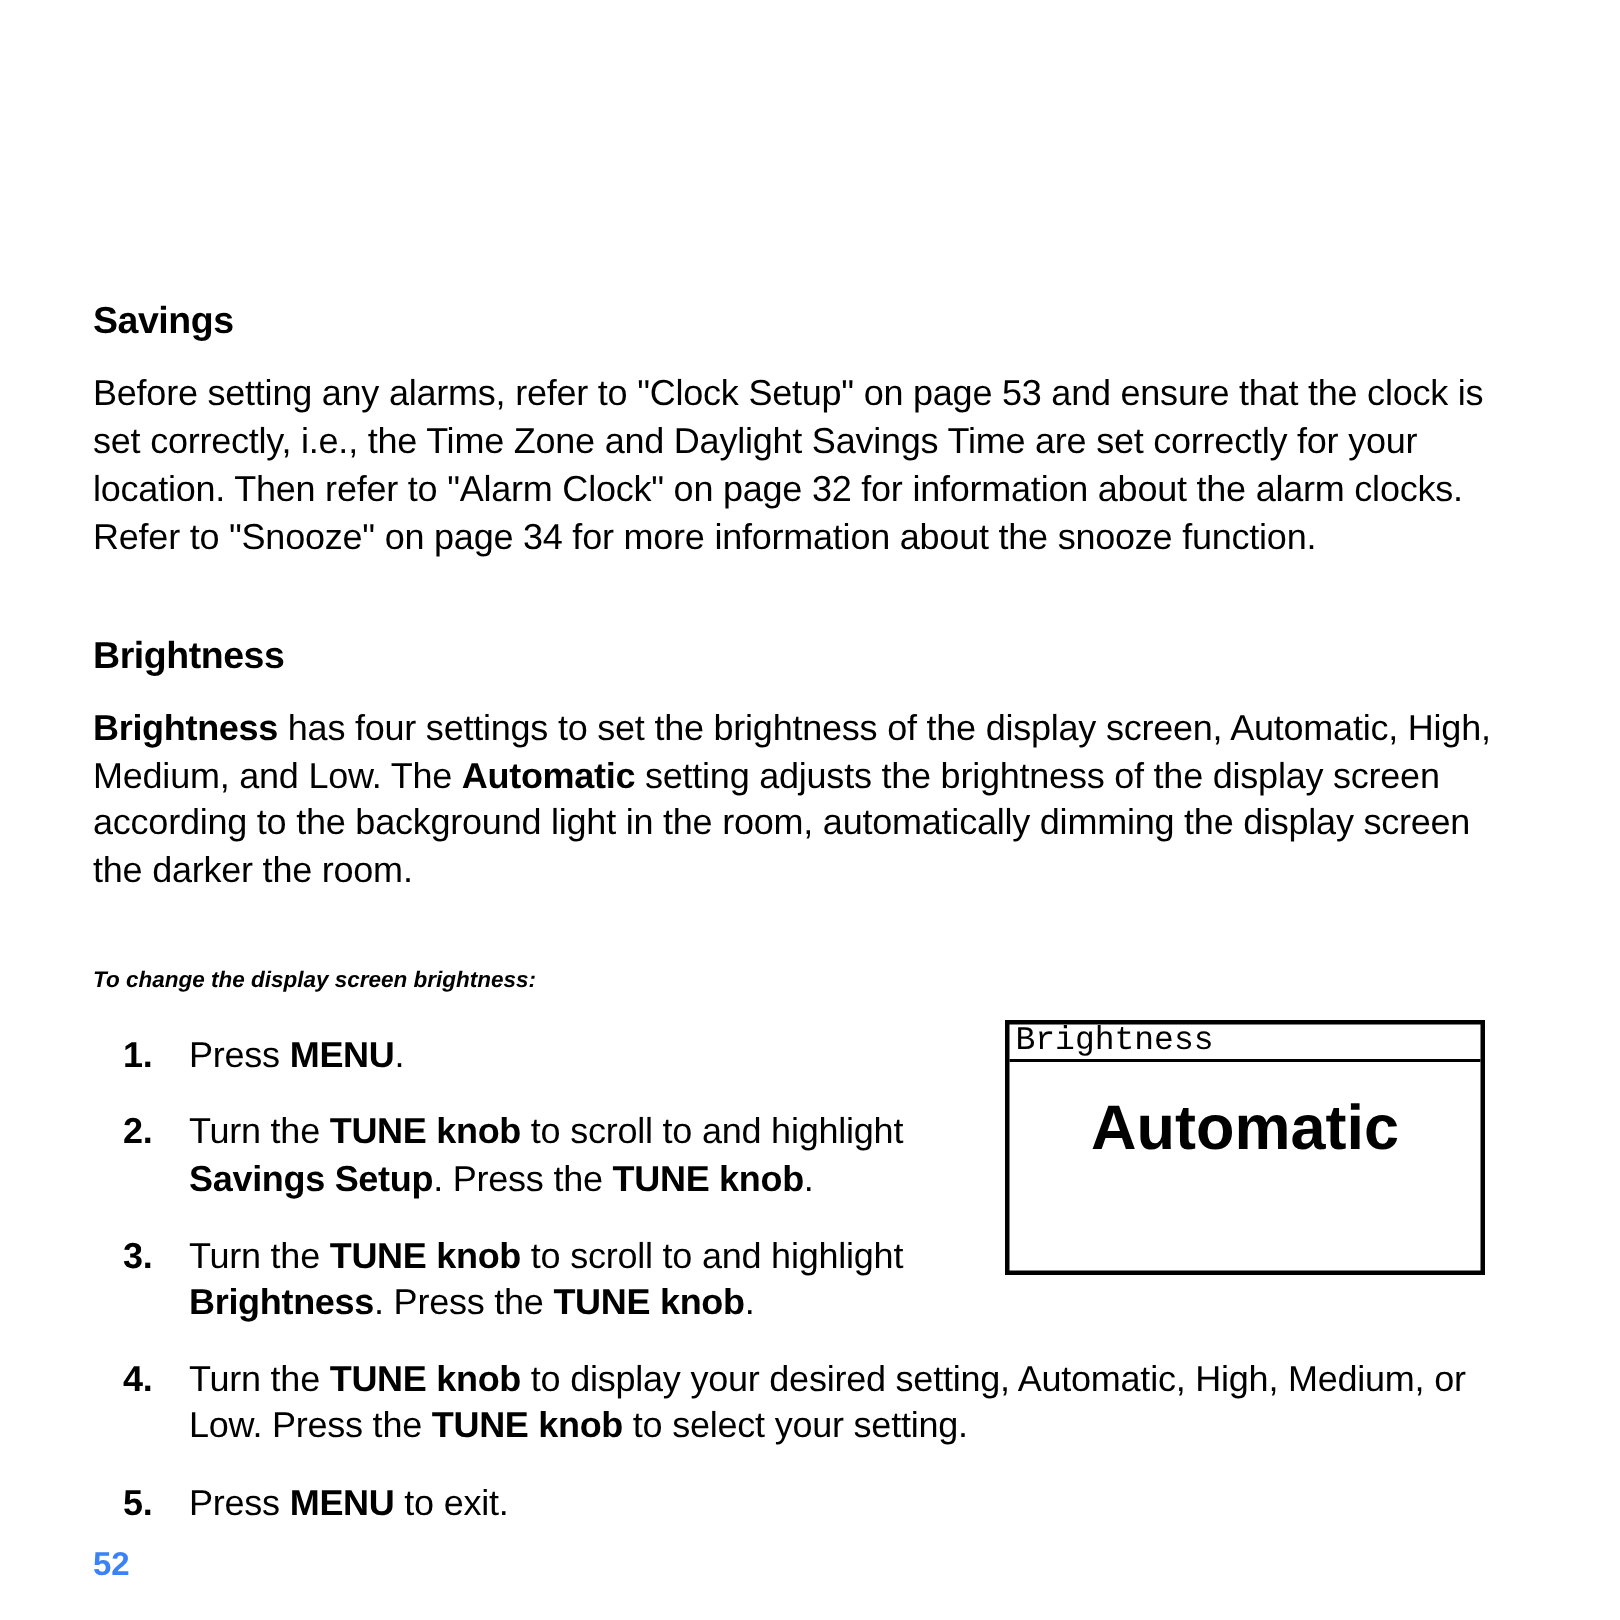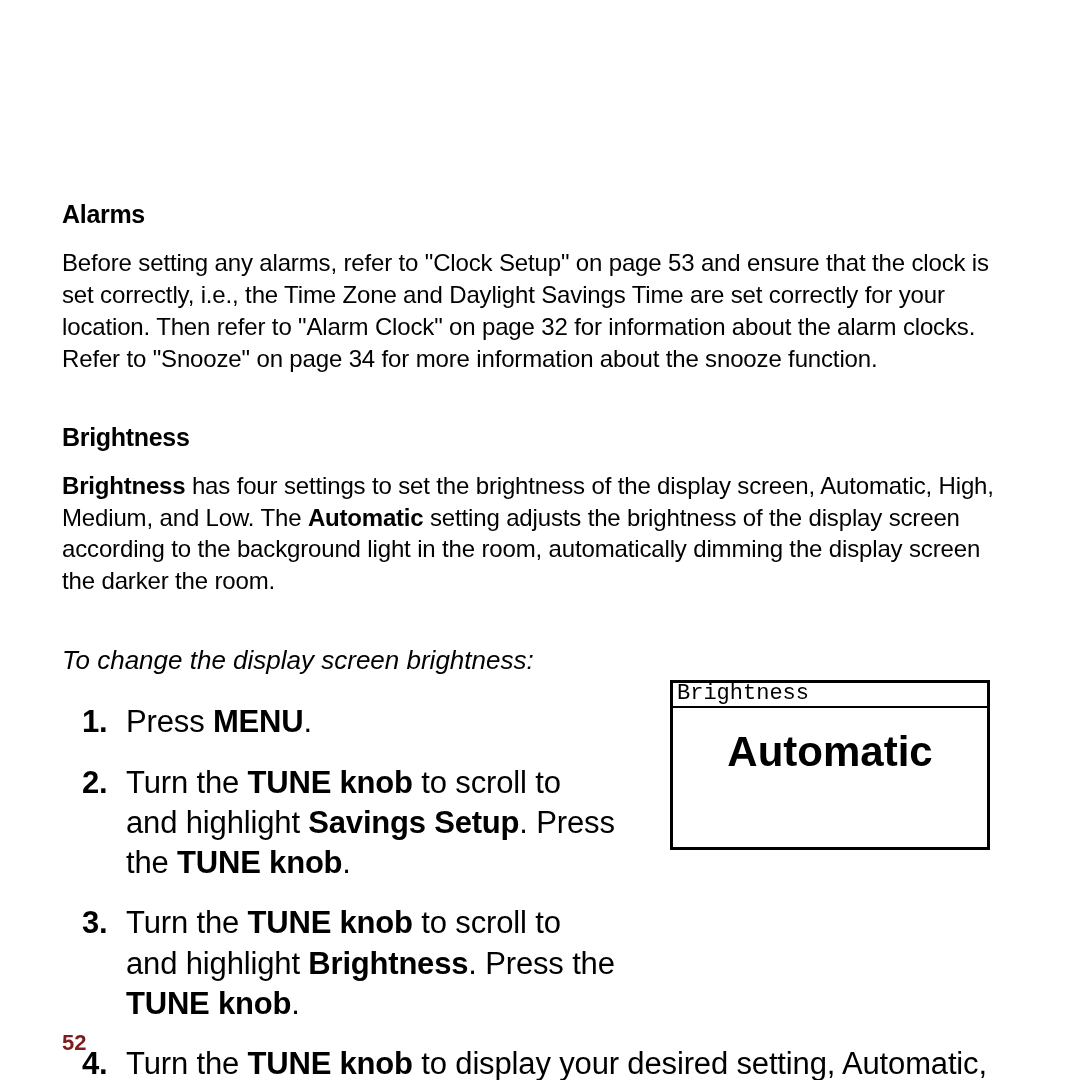--- a/index.html
+++ b/index.html
@@ -26,38 +26,38 @@
   }
   .body-text {
     font-size: 24px;
     line-height: 1.33;
     margin: 0 0 48px 0;
     letter-spacing: -0.15px;
   }
   .intro-block {
   }
   .subhead {
-    font-size: 26px;
-    font-weight: 400;
+    font-size: 15px;
+    font-weight: 700;
     font-style: italic;
     margin: 0 0 26px 0;
   }
   .steps-wrap {
     position: relative;
   }
   ol.steps {
     margin: 0;
     padding: 0 0 0 64px;
     list-style: none;
     counter-reset: step;
   }
   ol.steps li {
     counter-increment: step;
     position: relative;
-    font-size: 31px;
+    font-size: 24px;
     line-height: 1.3;
     margin-bottom: 20px;
     letter-spacing: -0.15px;
   }
   ol.steps li::before {
     content: counter(step) ".";
     font-weight: 700;
     position: absolute;
     left: -44px;
     top: 0;
@@ -86,31 +86,31 @@
   .ill-value {
     text-align: center;
     font-size: 42px;
     font-weight: 700;
     padding-top: 20px;
   }
   .page-number {
     position: absolute;
     left: 62px;
     bottom: 24px;
-    color: #7f1d1d;
+    color: #3b82f6;
     font-weight: 700;
     font-size: 22px;
   }
 </style>
 </head>
 <body>
 
 <div class="page">
 
-  <h2 class="section-heading">Alarms</h2>
+  <h2 class="section-heading">Savings</h2>
   <p class="body-text">Before setting any alarms, refer to "Clock Setup" on page 53 and ensure that the clock is set correctly, i.e., the Time Zone and Daylight Savings Time are set correctly for your location. Then refer to "Alarm Clock" on page 32 for information about the alarm clocks. Refer to "Snooze" on page 34 for more information about the snooze function.</p>
 
   <h2 class="section-heading">Brightness</h2>
   <p class="body-text intro-block"><span class="b">Brightness</span> has four settings to set the brightness of the display screen, Automatic, High, Medium, and Low. The <span class="b">Automatic</span> setting adjusts the brightness of the display screen according to the background light in the room, automatically dimming the display screen the darker the room.</p>
 
   <p class="subhead">To change the display screen brightness:</p>
 
   <div class="steps-wrap">
     <ol class="steps">
       <li class="narrow">Press <span class="b">MENU</span>.</li>

